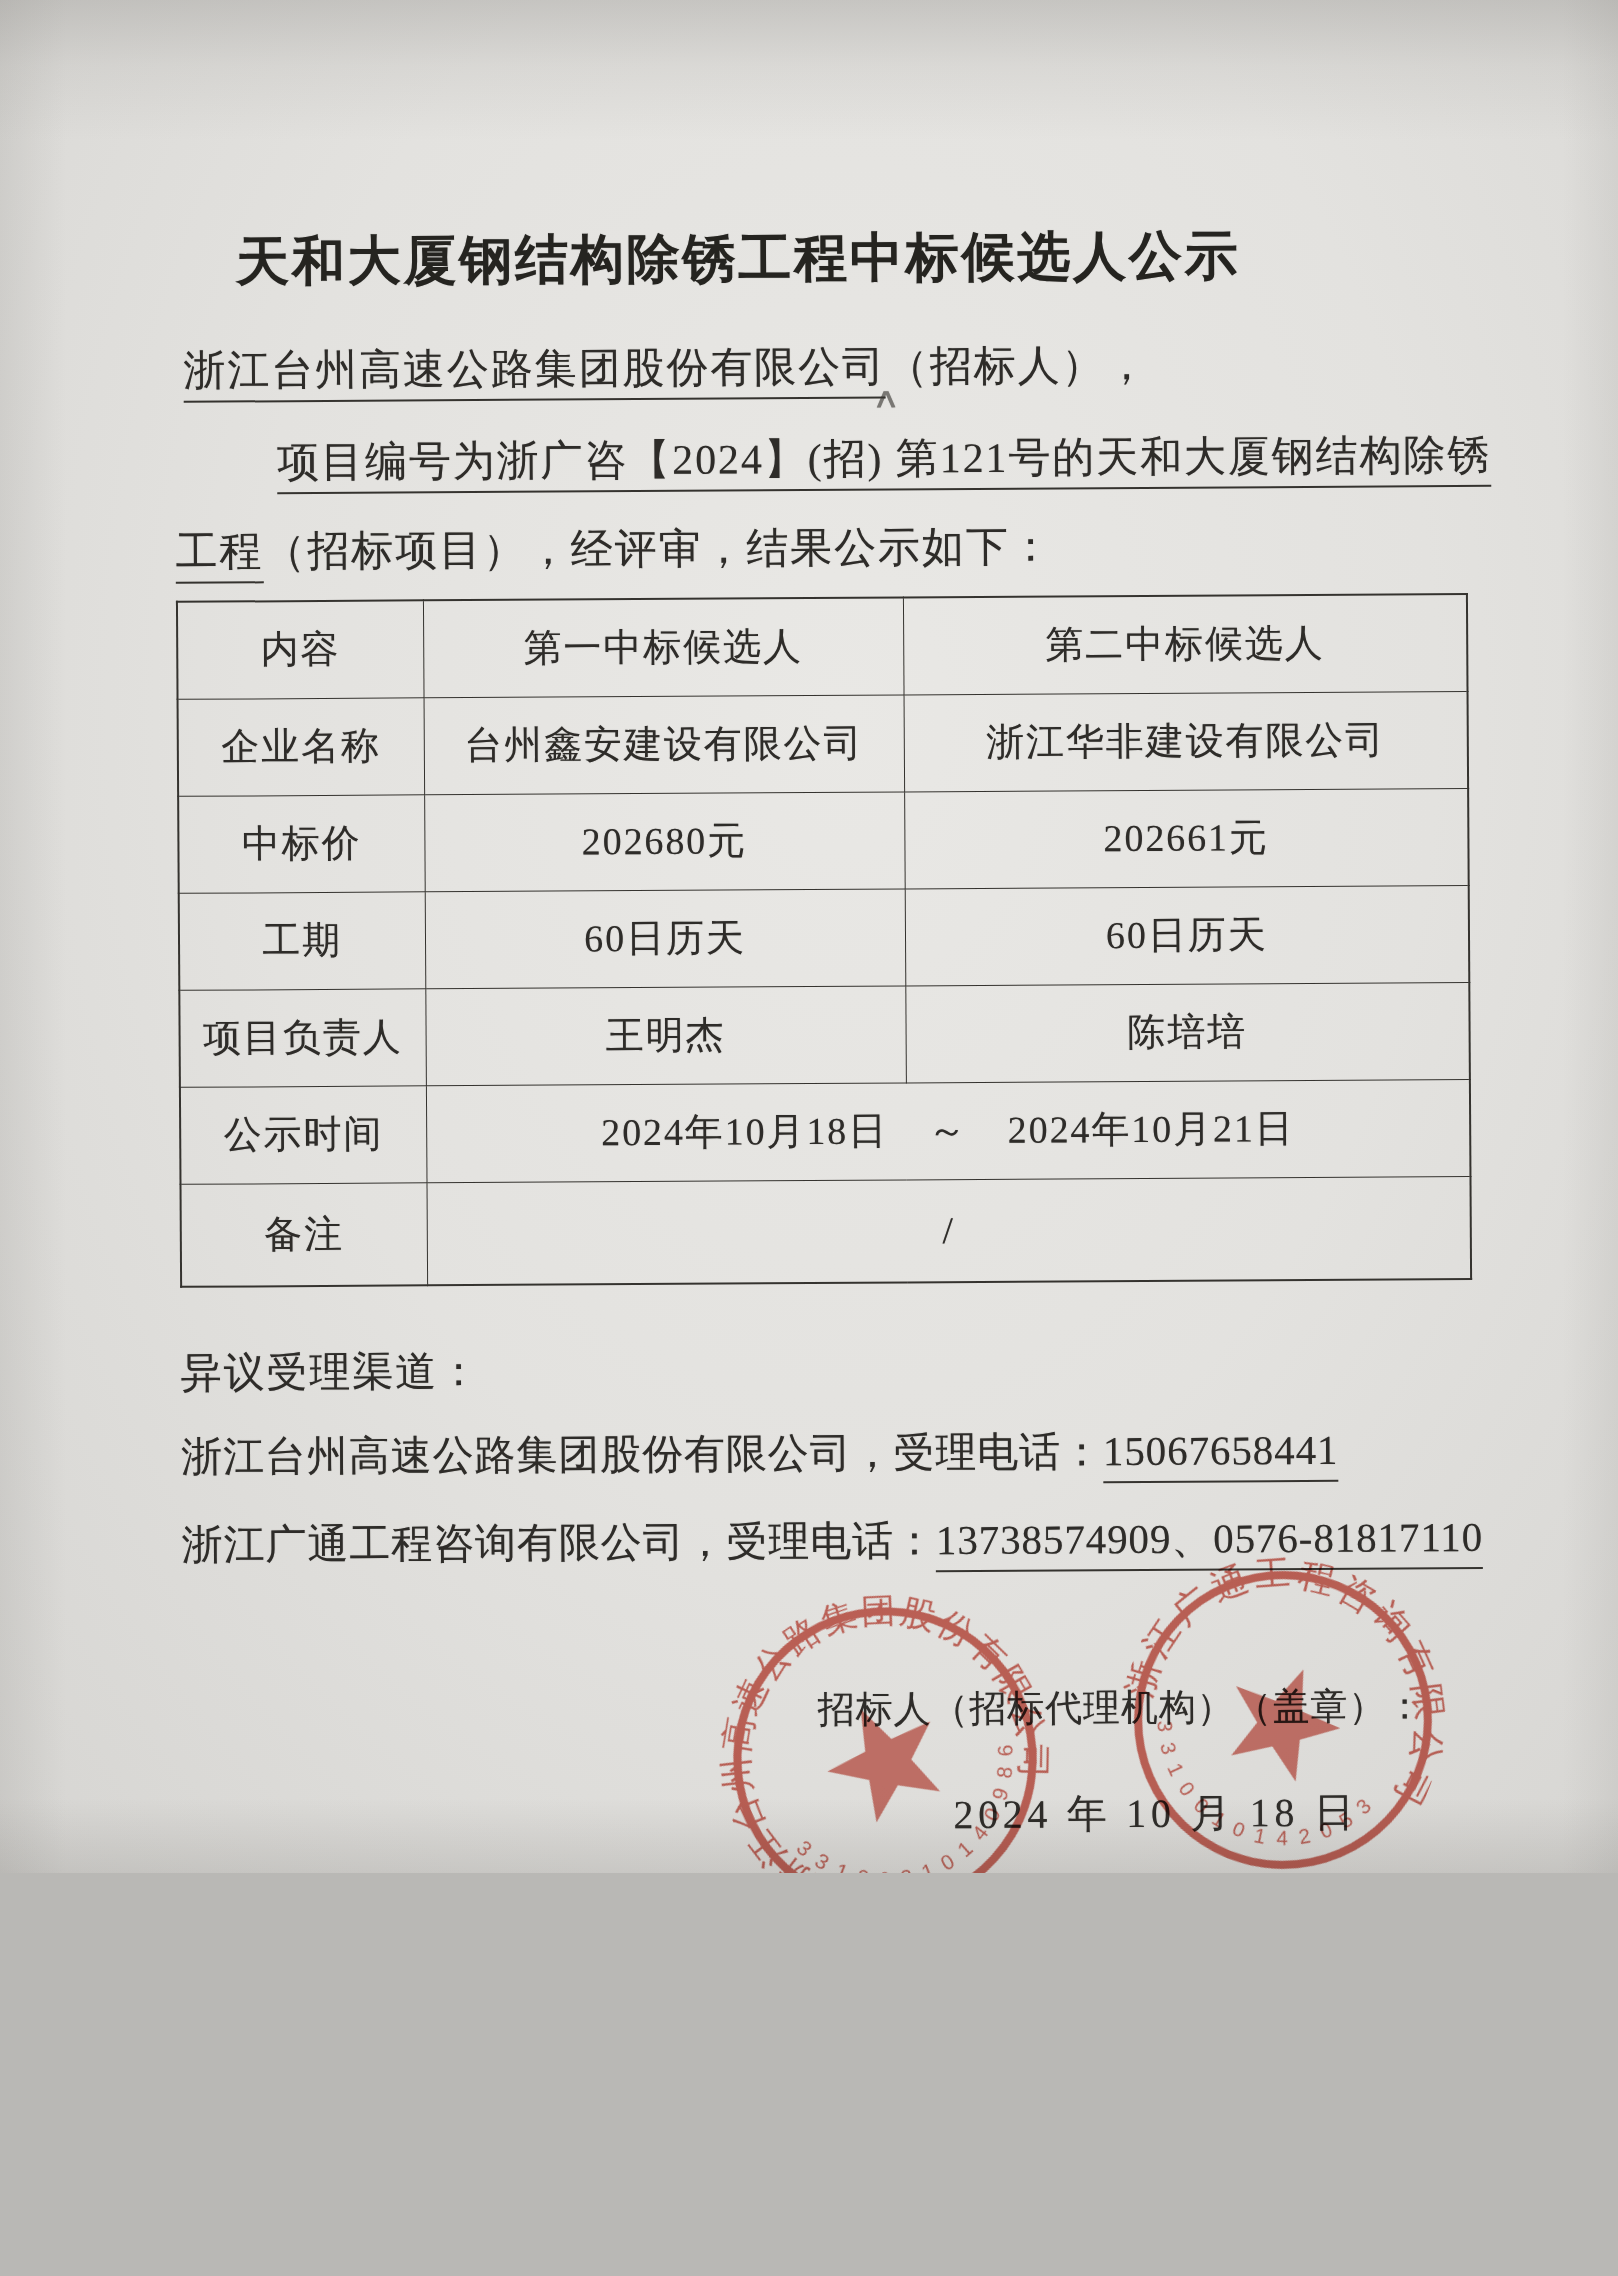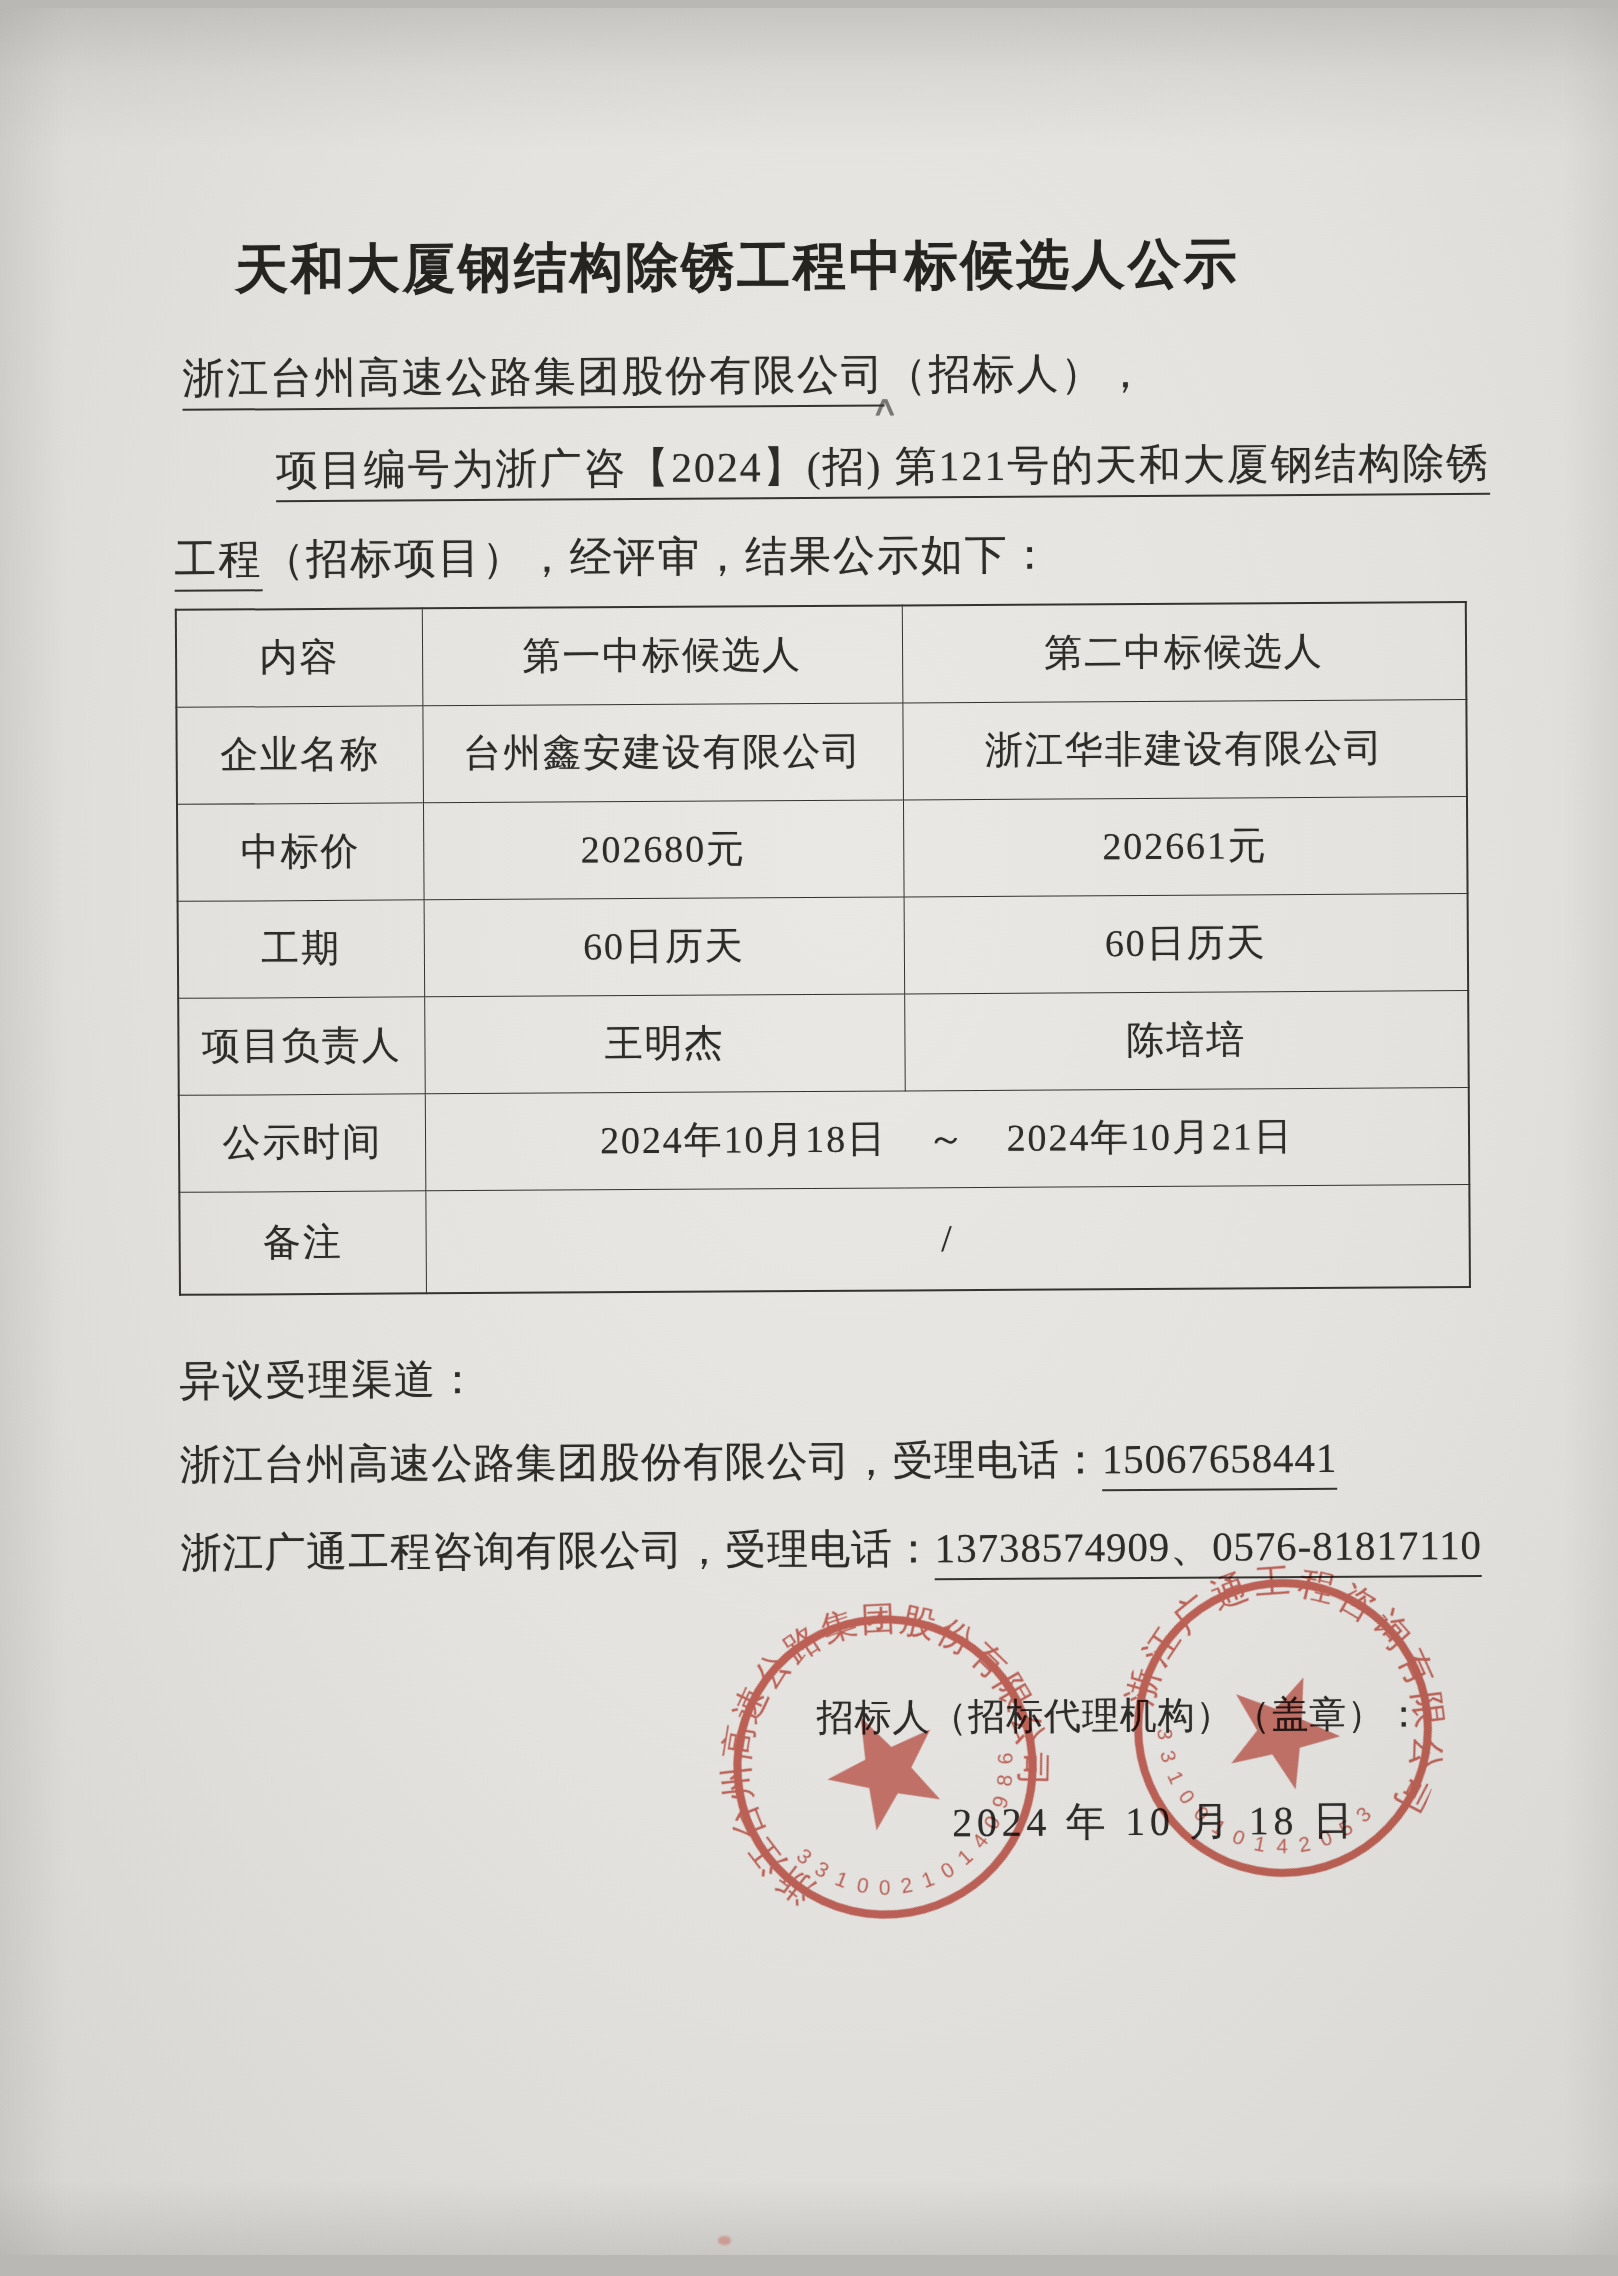--- a/index.html
+++ b/index.html
@@ -1,19 +1,19 @@
 <!DOCTYPE html>
 <html style="font-size:15px"><head>
 <meta charset="utf-8">
 <style>
   html,body{margin:0;padding:0;background:#b9b8b5;}
   .page{
     position:relative;
-    width:1619px;height:2247px;
-    margin:8px auto;
+    width:1619px;height:1873px;
+    margin:0 auto;
     overflow:hidden;
     background:
       linear-gradient(180deg, rgba(150,148,144,.38) 0px, rgba(170,168,164,.18) 66px, rgba(0,0,0,0) 141px),
       linear-gradient(0deg, rgba(140,138,134,.25) 0px, rgba(0,0,0,0) 75px),
       linear-gradient(90deg, rgba(150,148,144,.20) 0px, rgba(0,0,0,0) 66px),
       linear-gradient(270deg, rgba(150,148,144,.16) 0px, rgba(0,0,0,0) 56px),
       radial-gradient(ellipse at 52% 38%, #e9e8e5 0%, #e3e2df 50%, #d6d5d2 100%);
     font-family:"Liberation Serif","DejaVu Serif",serif;
     color:#2e2c29;
   }

